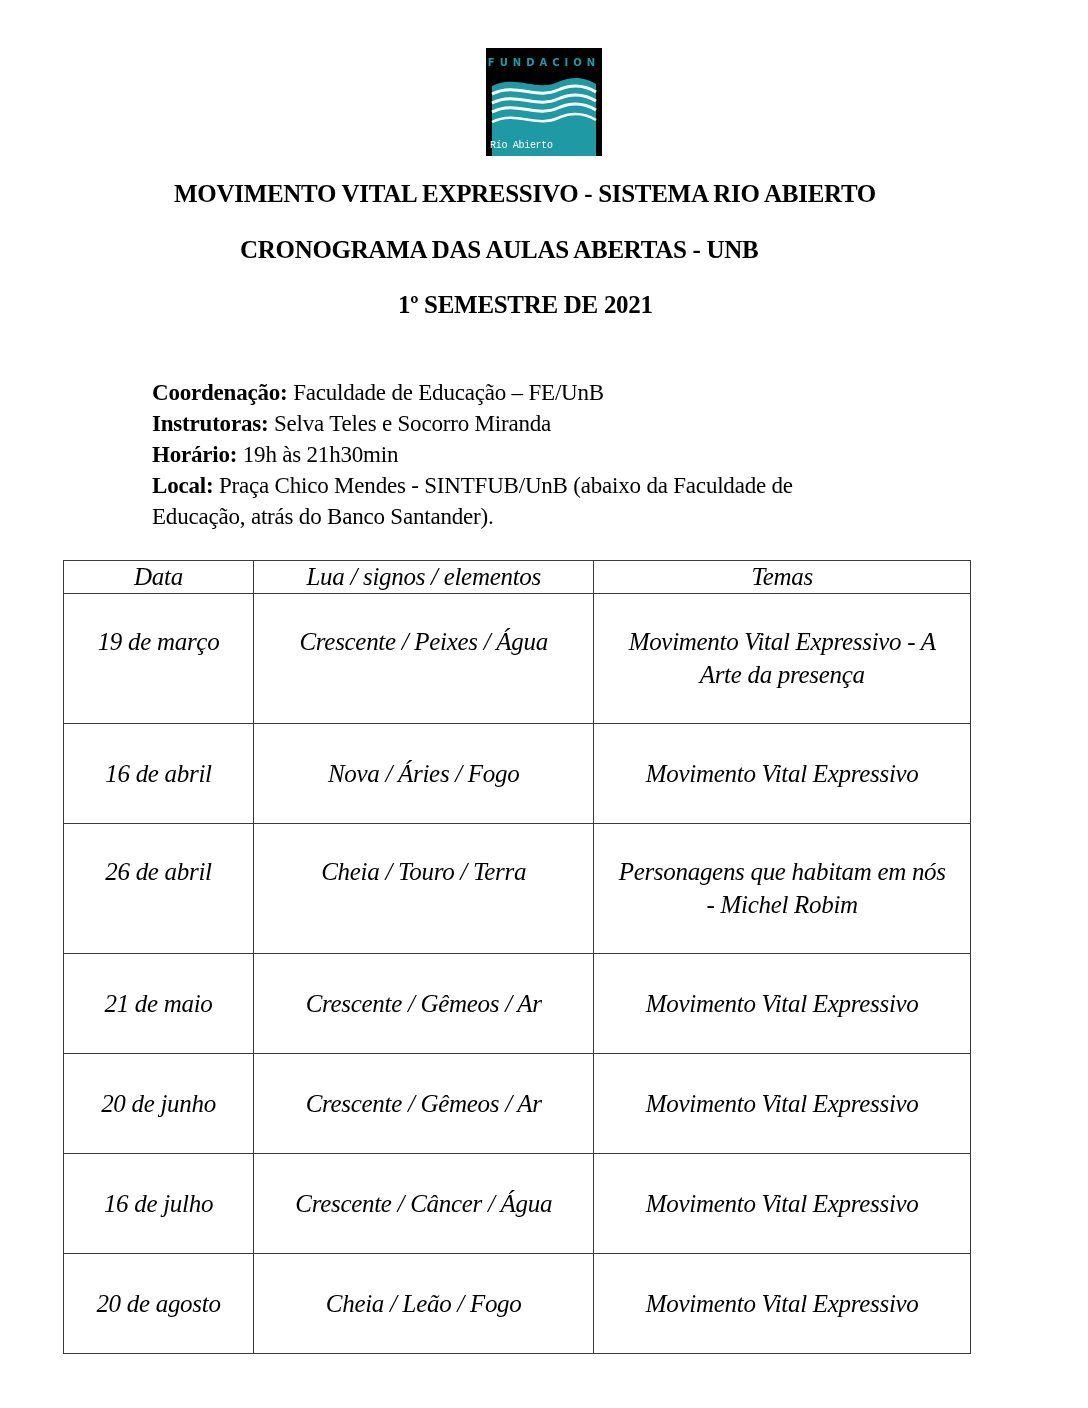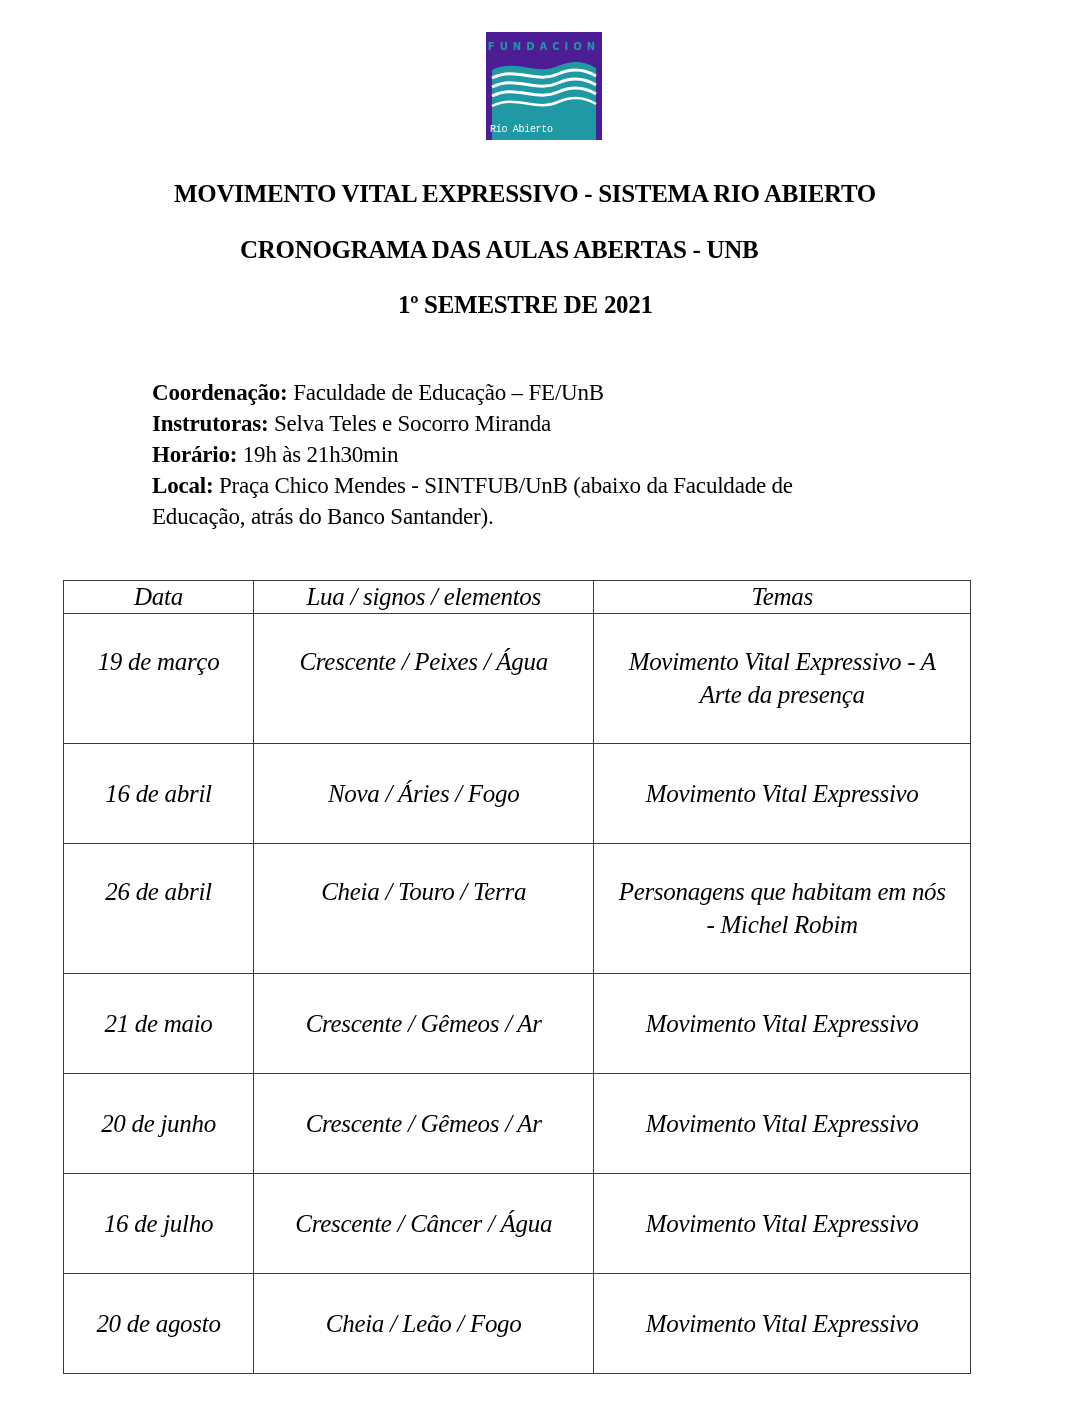--- a/index.html
+++ b/index.html
@@ -1,35 +1,35 @@
 <!DOCTYPE html>
 <html><head>
   <meta charset="utf-8">
   <style>
     html, body { margin: 0; padding: 0; background: #ffffff; }
     body { width: 1088px; height: 1408px; position: relative; overflow: hidden;
            font-family: "Liberation Serif", serif; color: #000; }
-    .logo { position: absolute; left: 486px; top: 32px; width: 116px; height: 108px;
-            background: #4c1d95; overflow: hidden; }
+    .logo { position: absolute; left: 486px; top: 48px; width: 116px; height: 108px;
+            background: #000000; overflow: hidden; }
     .logo-top { position: absolute; left: 0; top: 0; width: 116px; height: 30px;
                 text-align: center; font-family: "DejaVu Sans", sans-serif; font-weight: bold;
                 font-size: 10px; letter-spacing: 5px; color: #1f9aa4; line-height: 30px; }
     .logo svg { position: absolute; left: 0; top: 0; }
     .logo-bottom { position: absolute; left: 4px; top: 88px; width: 112px; height: 20px;
                    font-family: Liberation Mono, monospace; font-size: 10px; color: #ffffff;
                    line-height: 20px; white-space: nowrap; letter-spacing: -0.3px; }
     .title { position: absolute; font-weight: bold; font-size: 25px; white-space: nowrap; letter-spacing: -0.3px; text-align: center; }
     .t1 { left: 174px; top: 180px; }
     .t2 { left: 240px; top: 236px; font-family: Liberation Serif, serif; }
     .t3 { left: 398px; top: 291px; }
     .info { position: absolute; left: 152px; top: 377px; width: 800px; font-size: 23px; line-height: 31px; letter-spacing: -0.2px; }
     .info b { font-weight: bold; }
     .info .line { white-space: nowrap; }
     table.schedule { position: absolute; left: 63px; top: 560px; width: 908px;
-                     border-collapse: collapse; font-style: italic; font-size: 25px; letter-spacing: -0.3px; margin-top: 20px; }
+                     border-collapse: collapse; font-style: italic; font-size: 25px; letter-spacing: -0.3px; }
     table.schedule td, table.schedule th { border: 1.5px solid #3a3a3a; text-align: center;
                      font-weight: normal; padding: 0 6px; }
     table.schedule th { height: 32px; vertical-align: middle; line-height: 30px; }
     table.schedule td { vertical-align: top; line-height: 33px; font-style: italic; }
     .c1 { width: 189px; }
     .c2 { width: 352px; }
     .c3 { width: 389px; }
     tr.r-tall td { height: 98px; padding-top: 31px; }
     tr.r-short td { height: 66px; padding-top: 33px; }
   </style>

